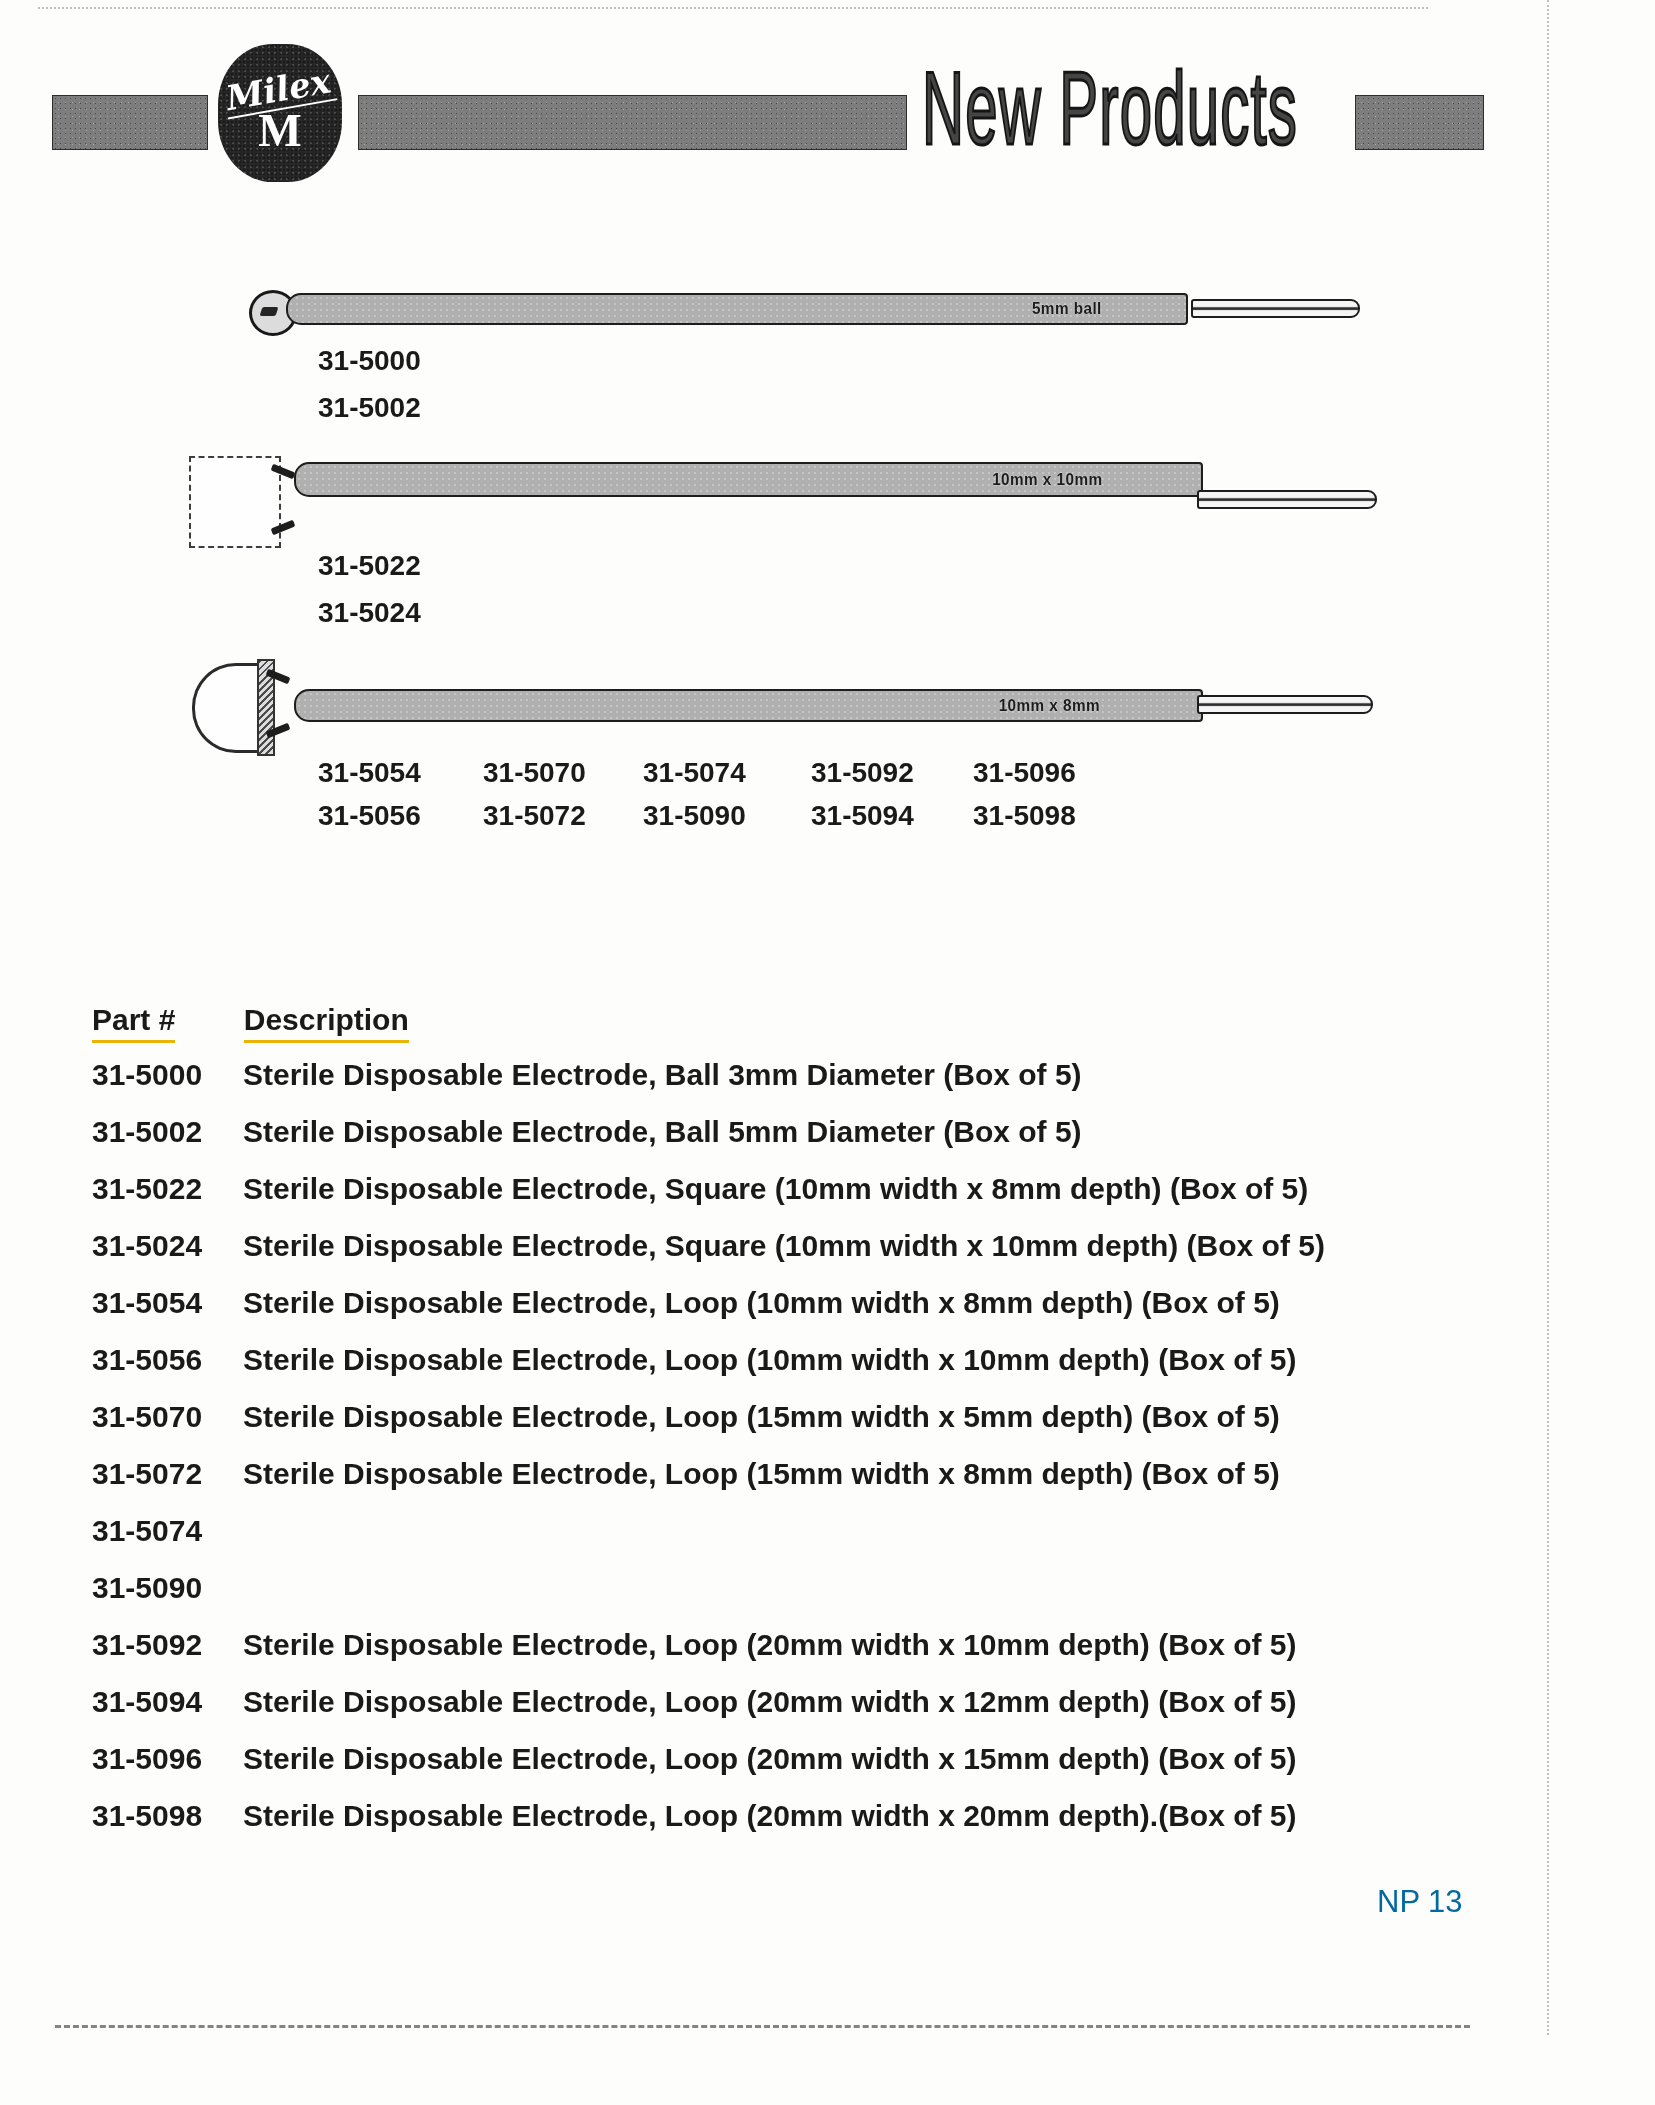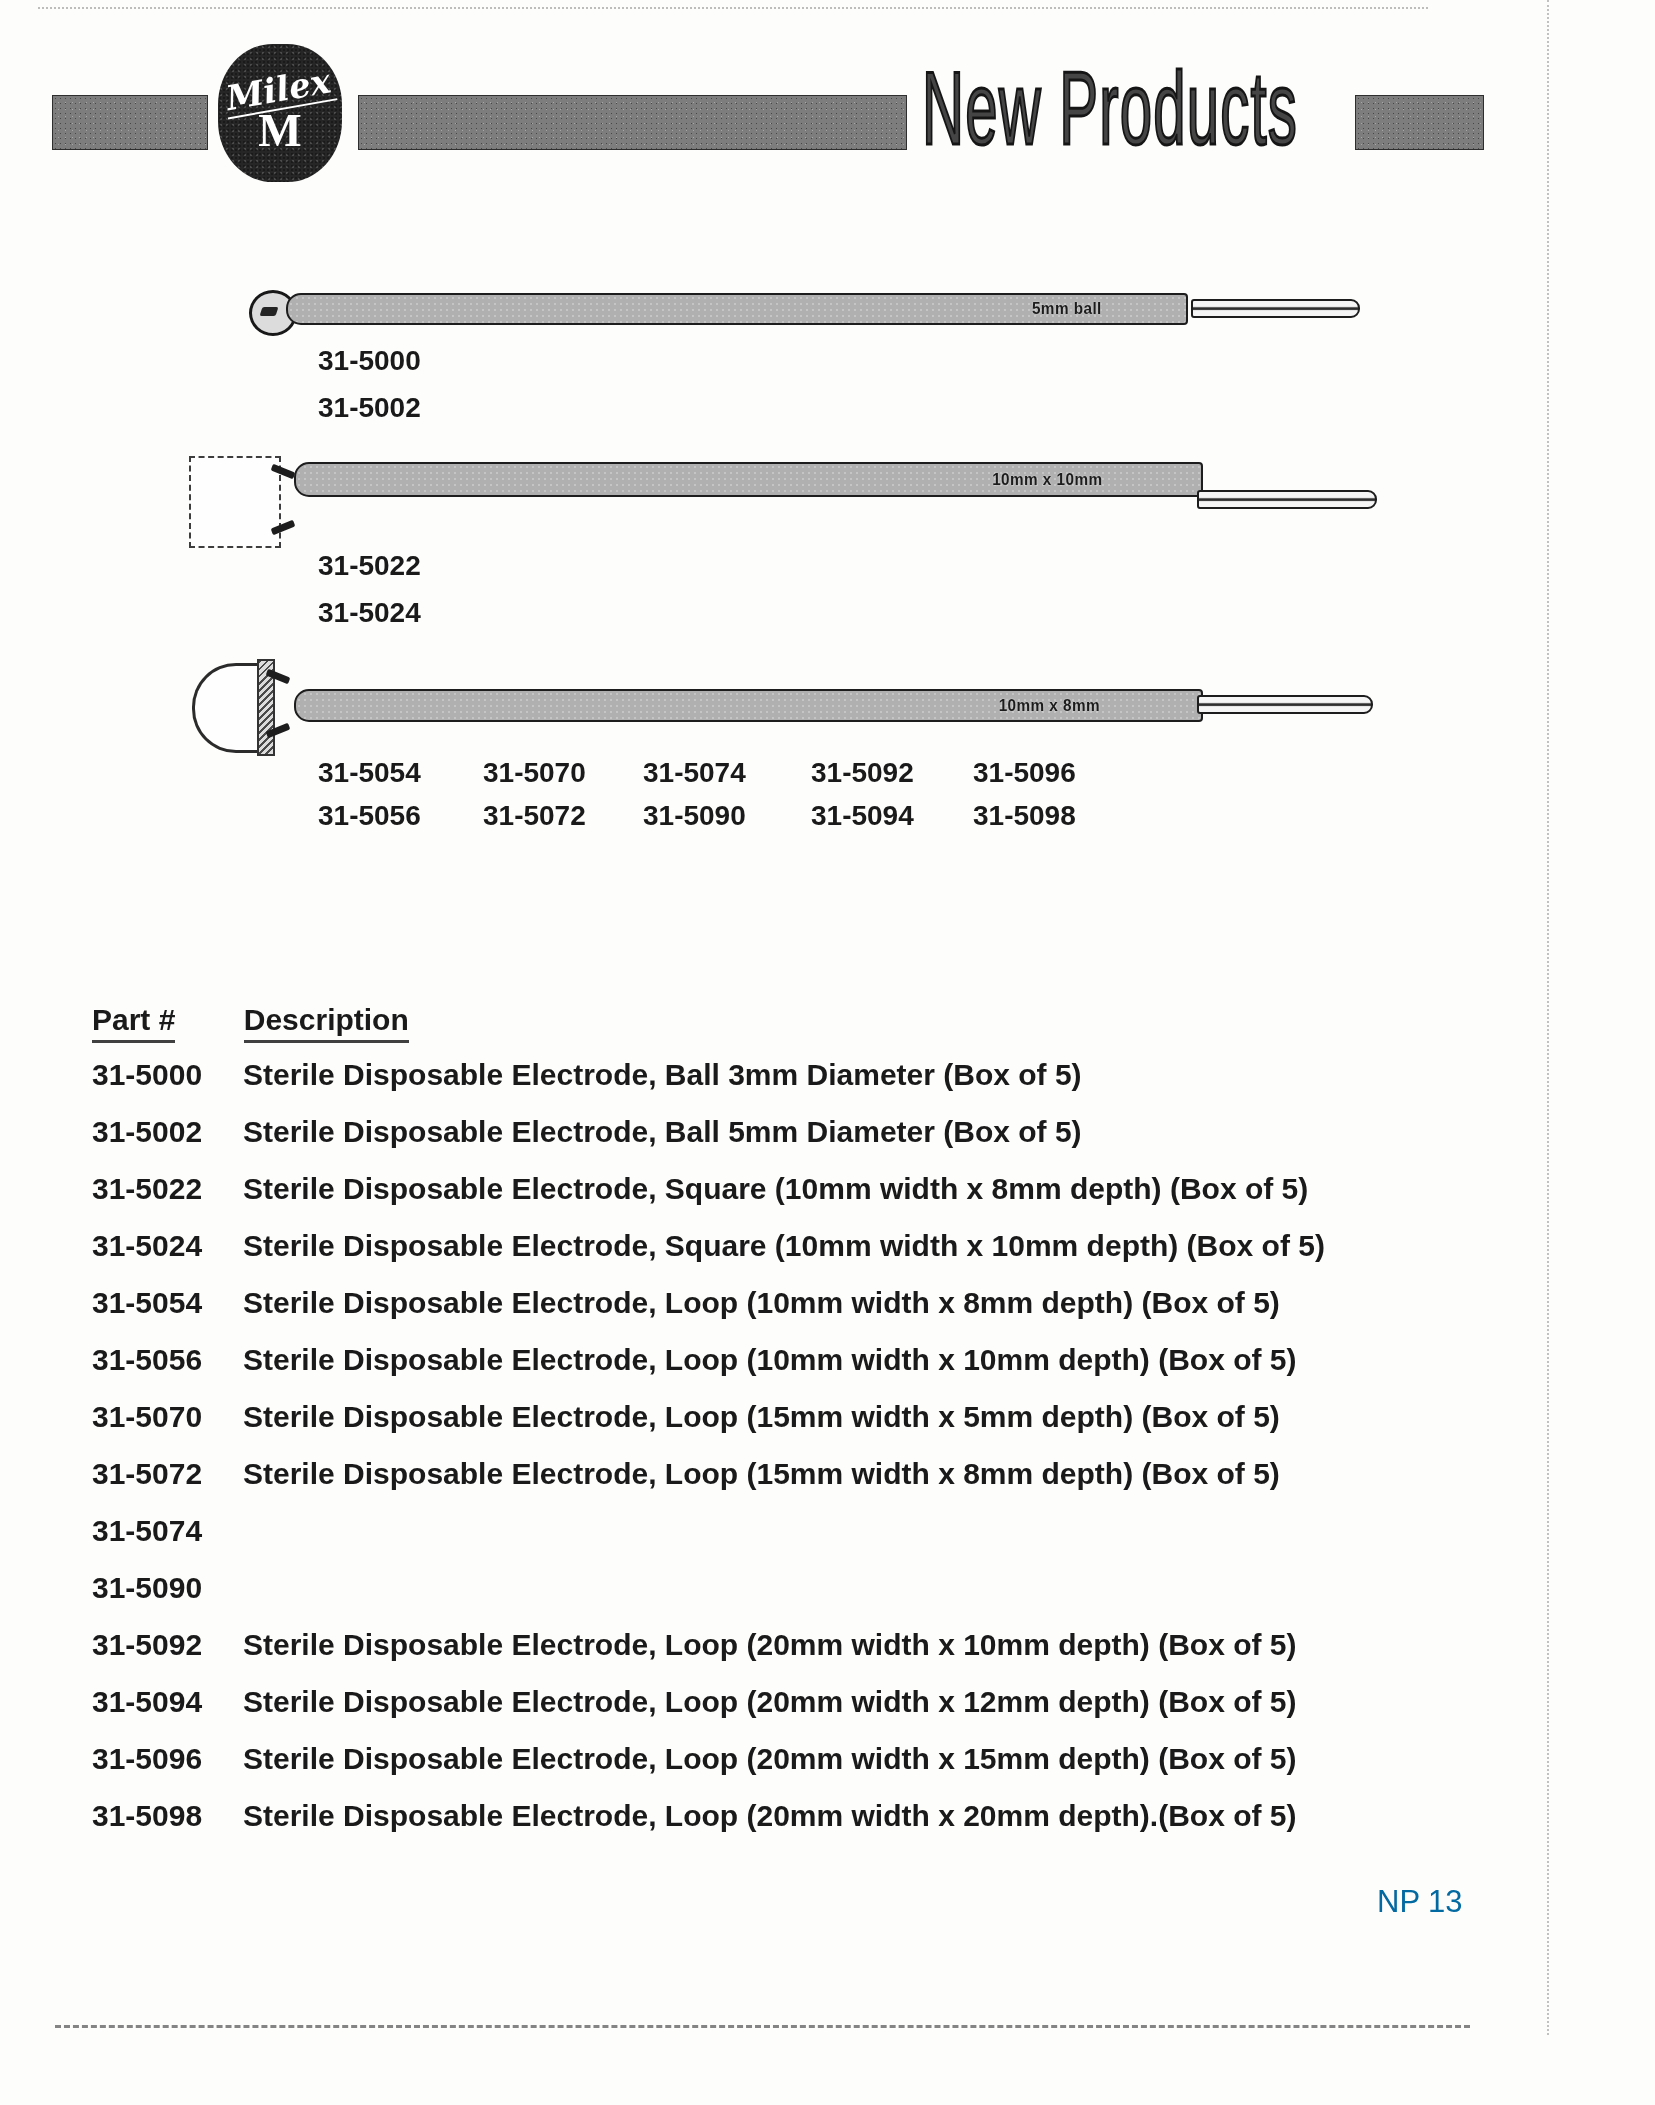--- a/index.html
+++ b/index.html
@@ -129,21 +129,21 @@
   .pn-row-2 { top:800px; }
   .pn-row span { position:absolute; white-space:nowrap; }
   .pn-row span:nth-child(1){ left:0; }
   .pn-row span:nth-child(2){ left:165px; }
   .pn-row span:nth-child(3){ left:325px; }
   .pn-row span:nth-child(4){ left:493px; }
   .pn-row span:nth-child(5){ left:655px; }
 
   
   .table-head { position:absolute; left:92px; top:1003px; font-size:30px; font-weight:bold; }
-  .table-head span { display:inline-block; border-bottom:3px solid #404040; padding-bottom:3px; }
+  .table-head span { display:inline-block; border-bottom:3px solid #eab308; padding-bottom:3px; }
   .th-part { margin-right:60px; }
   .table-rows { position:absolute; left:92px; top:1058px; font-size:30px; }
   .t-row { display:flex; height:57px; align-items:flex-start; }
   .t-part { width:151px; font-weight:bold; flex:0 0 151px; }
   .t-desc { white-space:nowrap;font-weight:bold; }
 
   .page-number { position:absolute; left:1377px; top:1884px; font-size:31px; color:#0369a1; }
 </style>
 </head>
 <body>

